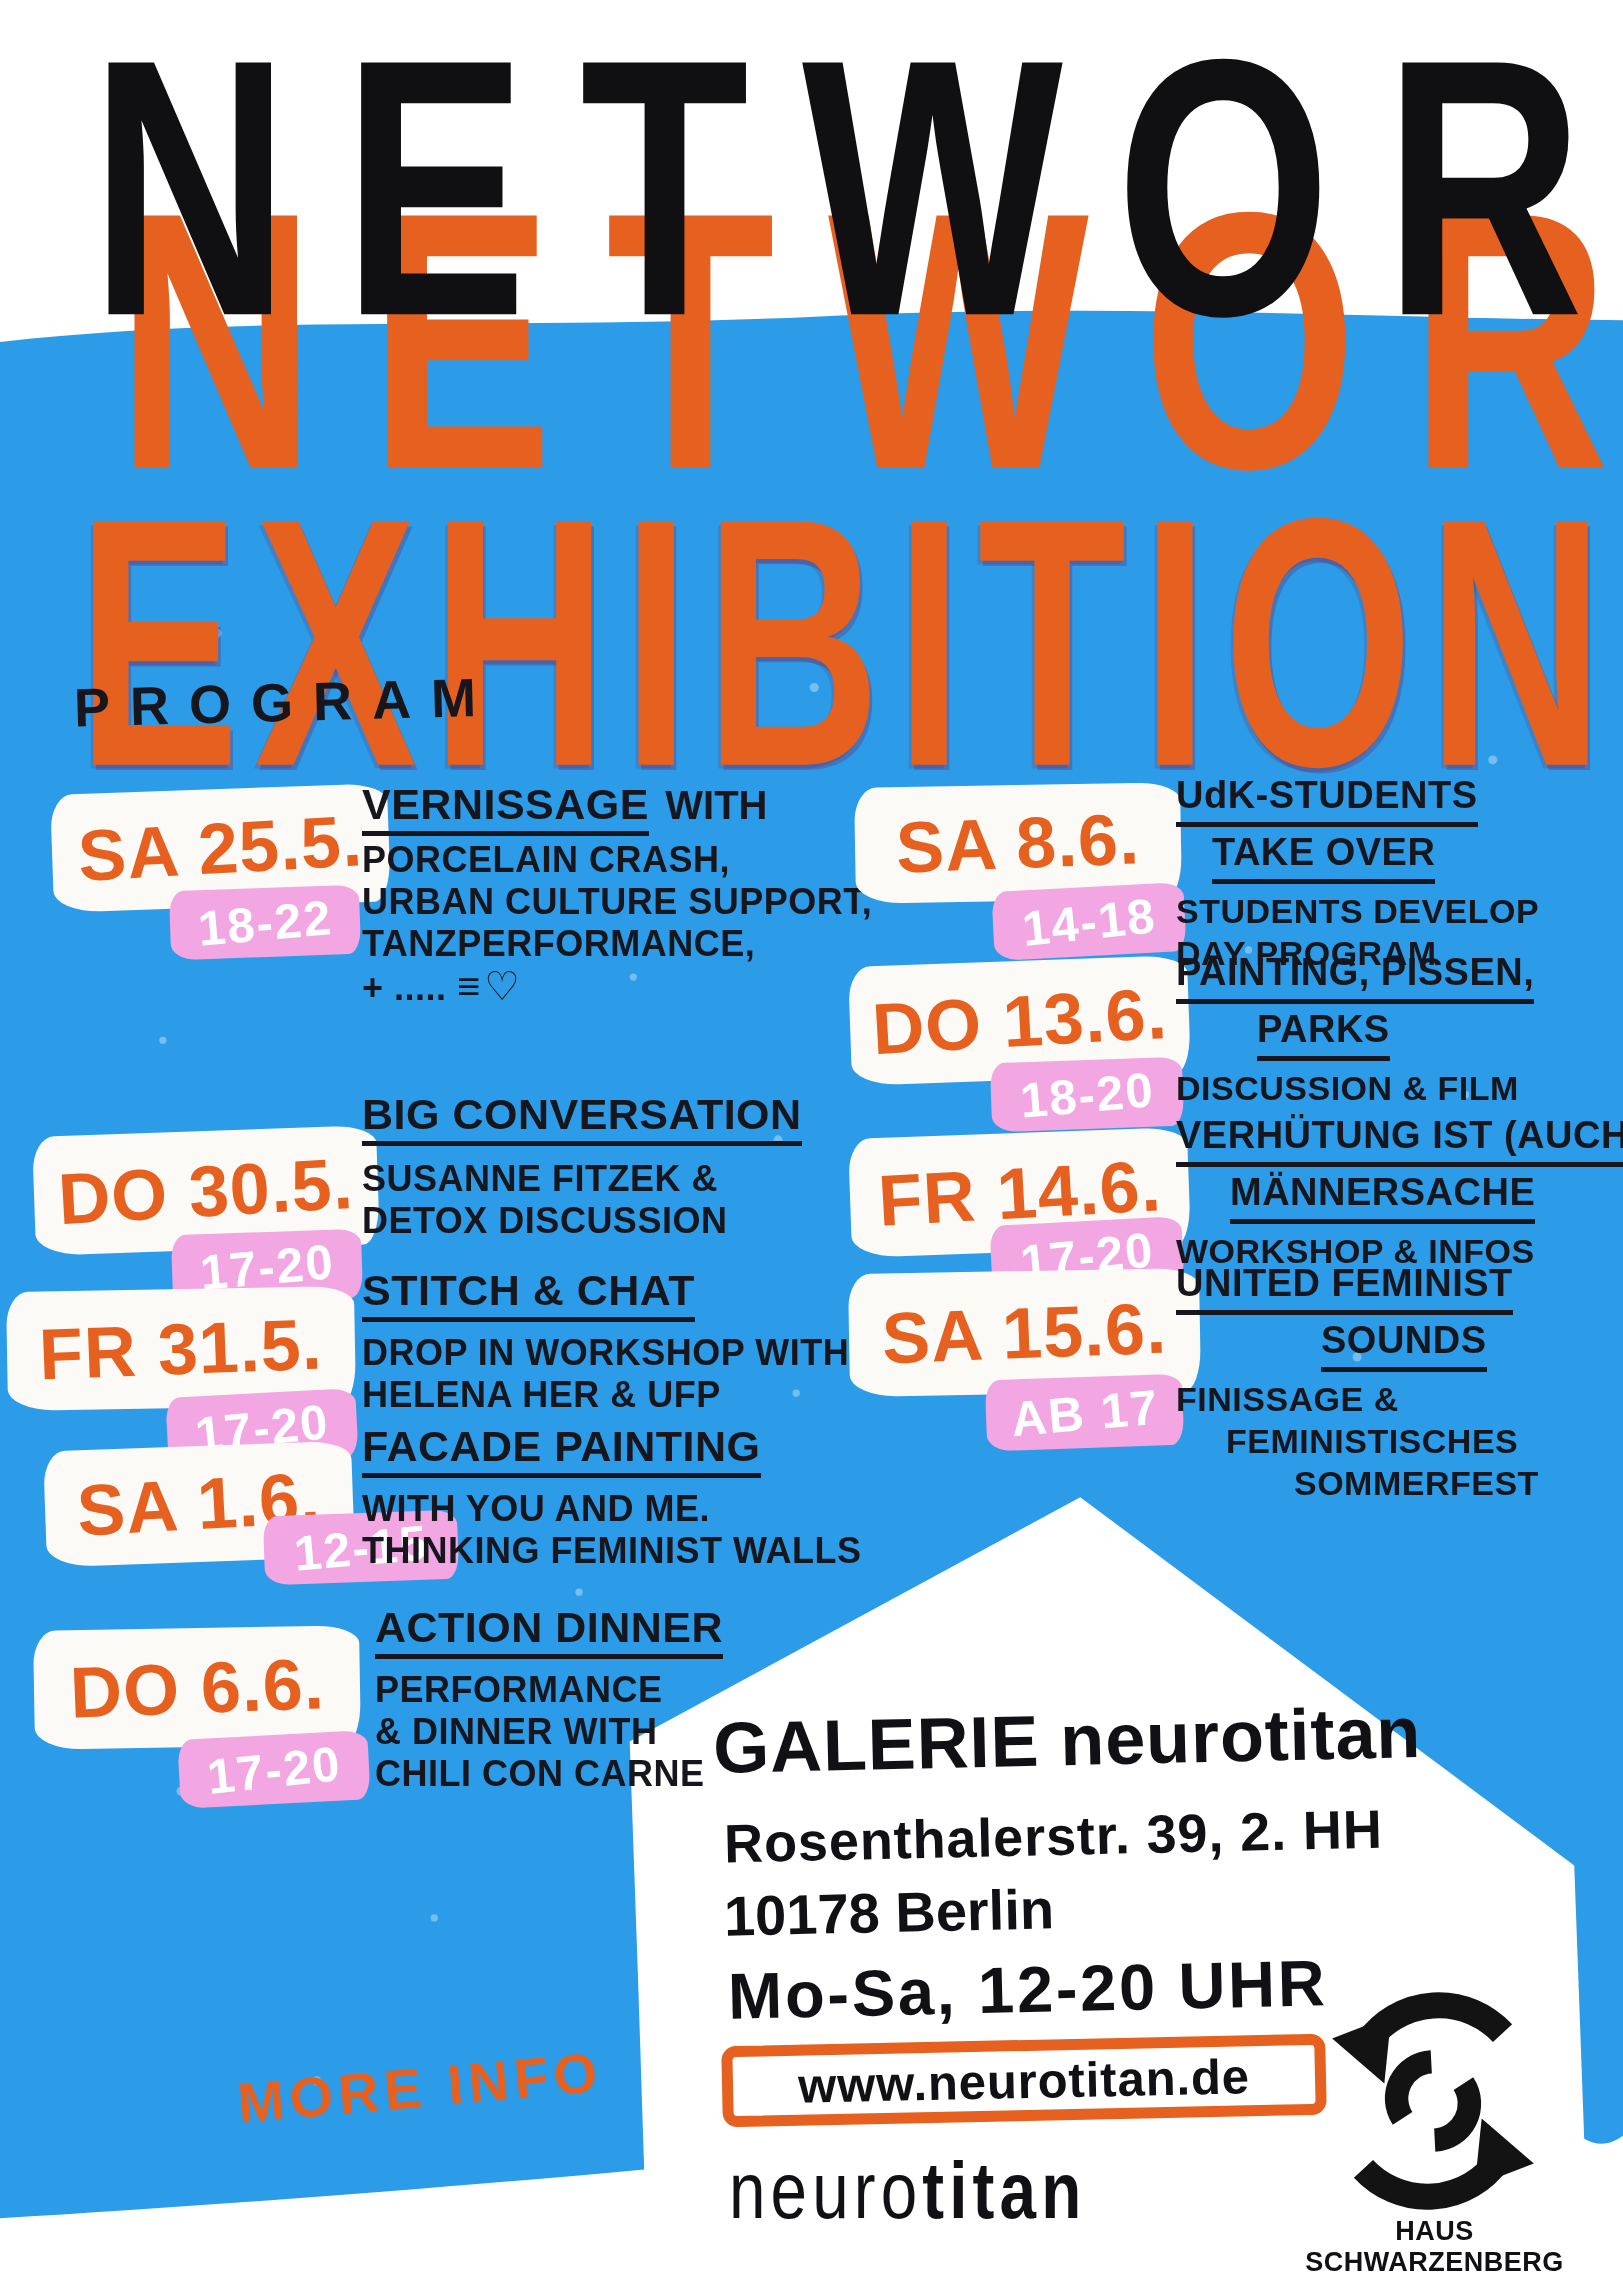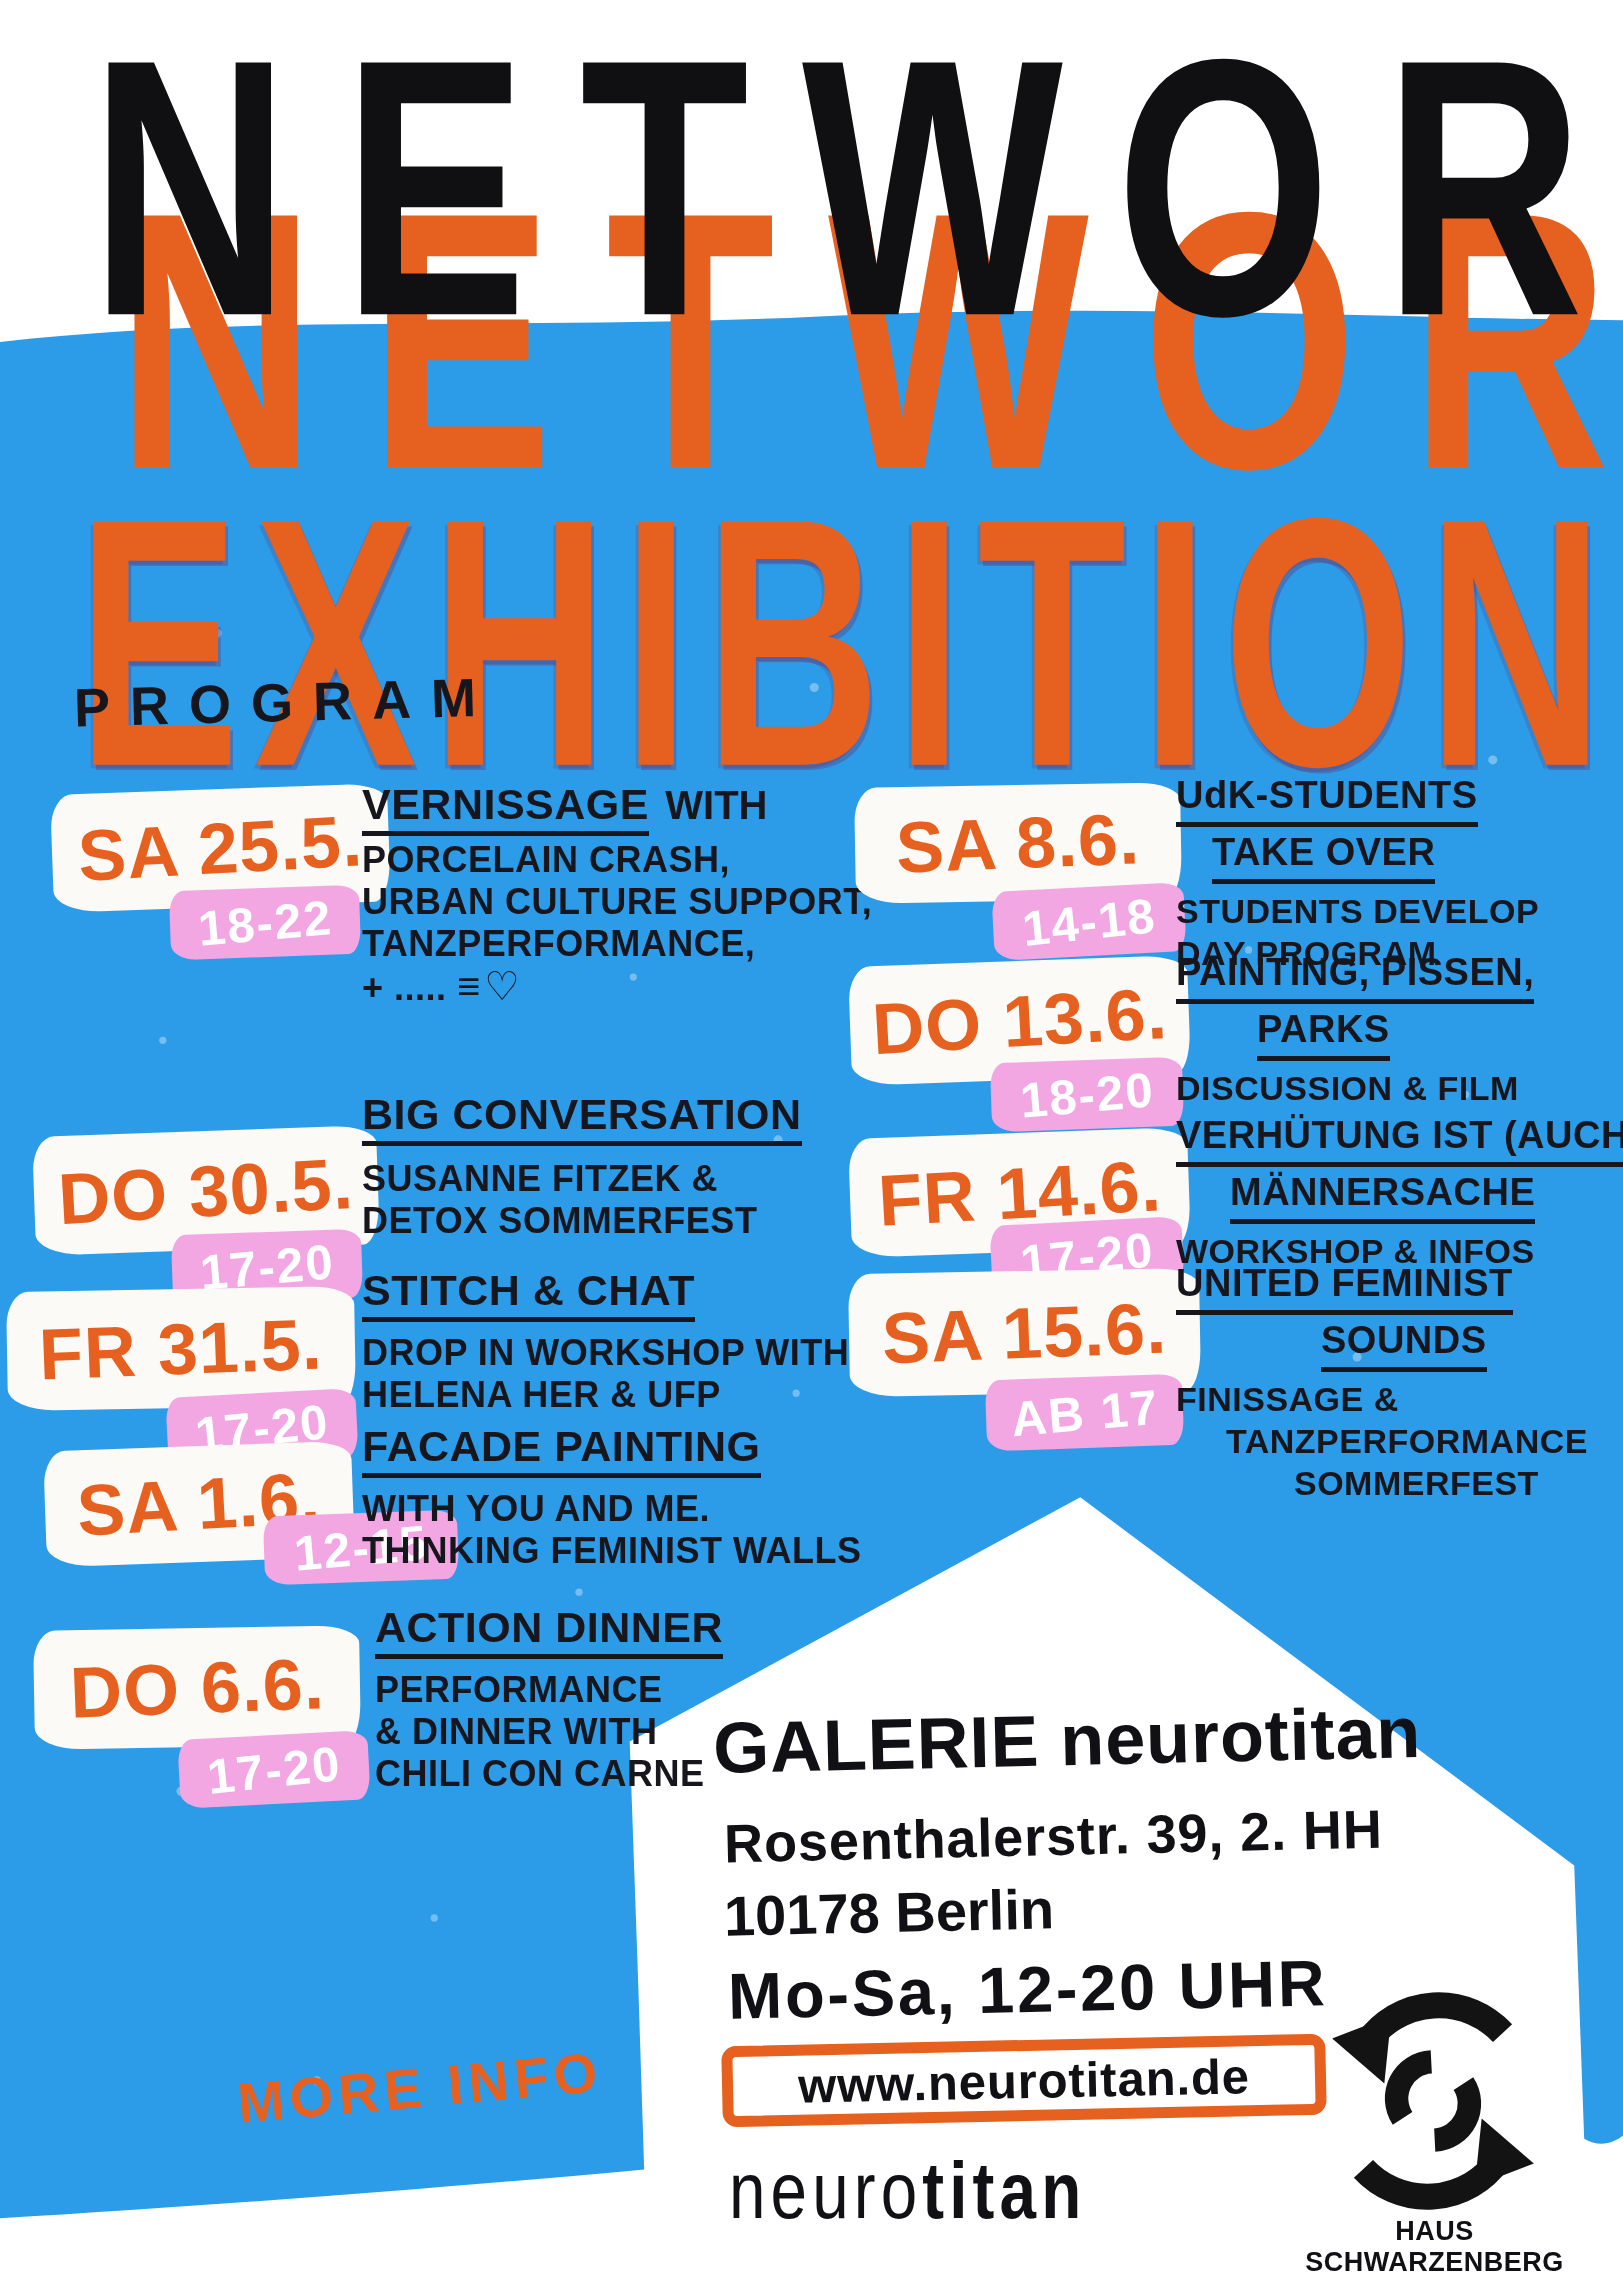--- a/index.html
+++ b/index.html
@@ -134,21 +134,21 @@
   <div>
     <div class="wpatch" style="left:34px;top:1131px;width:344px;height:119px;transform:rotate(-2deg);">
       <span class="date">DO 30.5.</span>
     </div>
     <div class="ppatch" style="left:172px;top:1232px;width:190px;height:69px;transform:rotate(-2deg);">
       <span class="time">17-20</span>
     </div>
     <div class="etext" style="left:362px;top:1090px;">
       <div class="tline"><span class="tl">BIG CONVERSATION</span></div>
       <div class="dline" style="margin-top:9px;">SUSANNE FITZEK &amp;</div>
-      <div class="dline">DETOX SOMMERFEST</div>
+      <div class="dline">DETOX DISCUSSION</div>
     </div>
   </div>
 
   <div>
     <div class="wpatch" style="left:7.2px;top:1289px;width:348px;height:119px;transform:rotate(-1deg);">
       <span class="date">FR 31.5.</span>
     </div>
     <div class="ppatch" style="left:167px;top:1393px;width:190px;height:69px;transform:rotate(-3deg);">
       <span class="time">17-20</span>
     </div>
@@ -235,21 +235,21 @@
     <div class="wpatch" style="left:849px;top:1271px;width:351px;height:123px;transform:rotate(-1deg);">
       <span class="date">SA 15.6.</span>
     </div>
     <div class="ppatch" style="left:986px;top:1377px;width:197px;height:71px;transform:rotate(-2deg);">
       <span class="time">AB 17</span>
     </div>
     <div class="etext right" style="left:1176px;top:1259px;">
       <div class="tline"><span class="tl">UNITED FEMINIST</span></div>
       <div class="tline ind4"><span class="tl">SOUNDS</span></div>
       <div class="dline" style="margin-top:5.4px;">FINISSAGE &amp;</div>
-      <div class="dline ind5">TANZPERFORMANCE</div>
+      <div class="dline ind5">FEMINISTISCHES</div>
       <div class="dline ind6">SOMMERFEST</div>
     </div>
   </div>
 
   <div class="vline v-name">GALERIE neurotitan</div>
   <div class="vline v-street">Rosenthalerstr. 39, 2. HH</div>
   <div class="vline v-city">10178 Berlin</div>
   <div class="vline v-hours">Mo-Sa, 12-20 UHR</div>
 
   <div class="moreinfo">MORE INFO</div>

